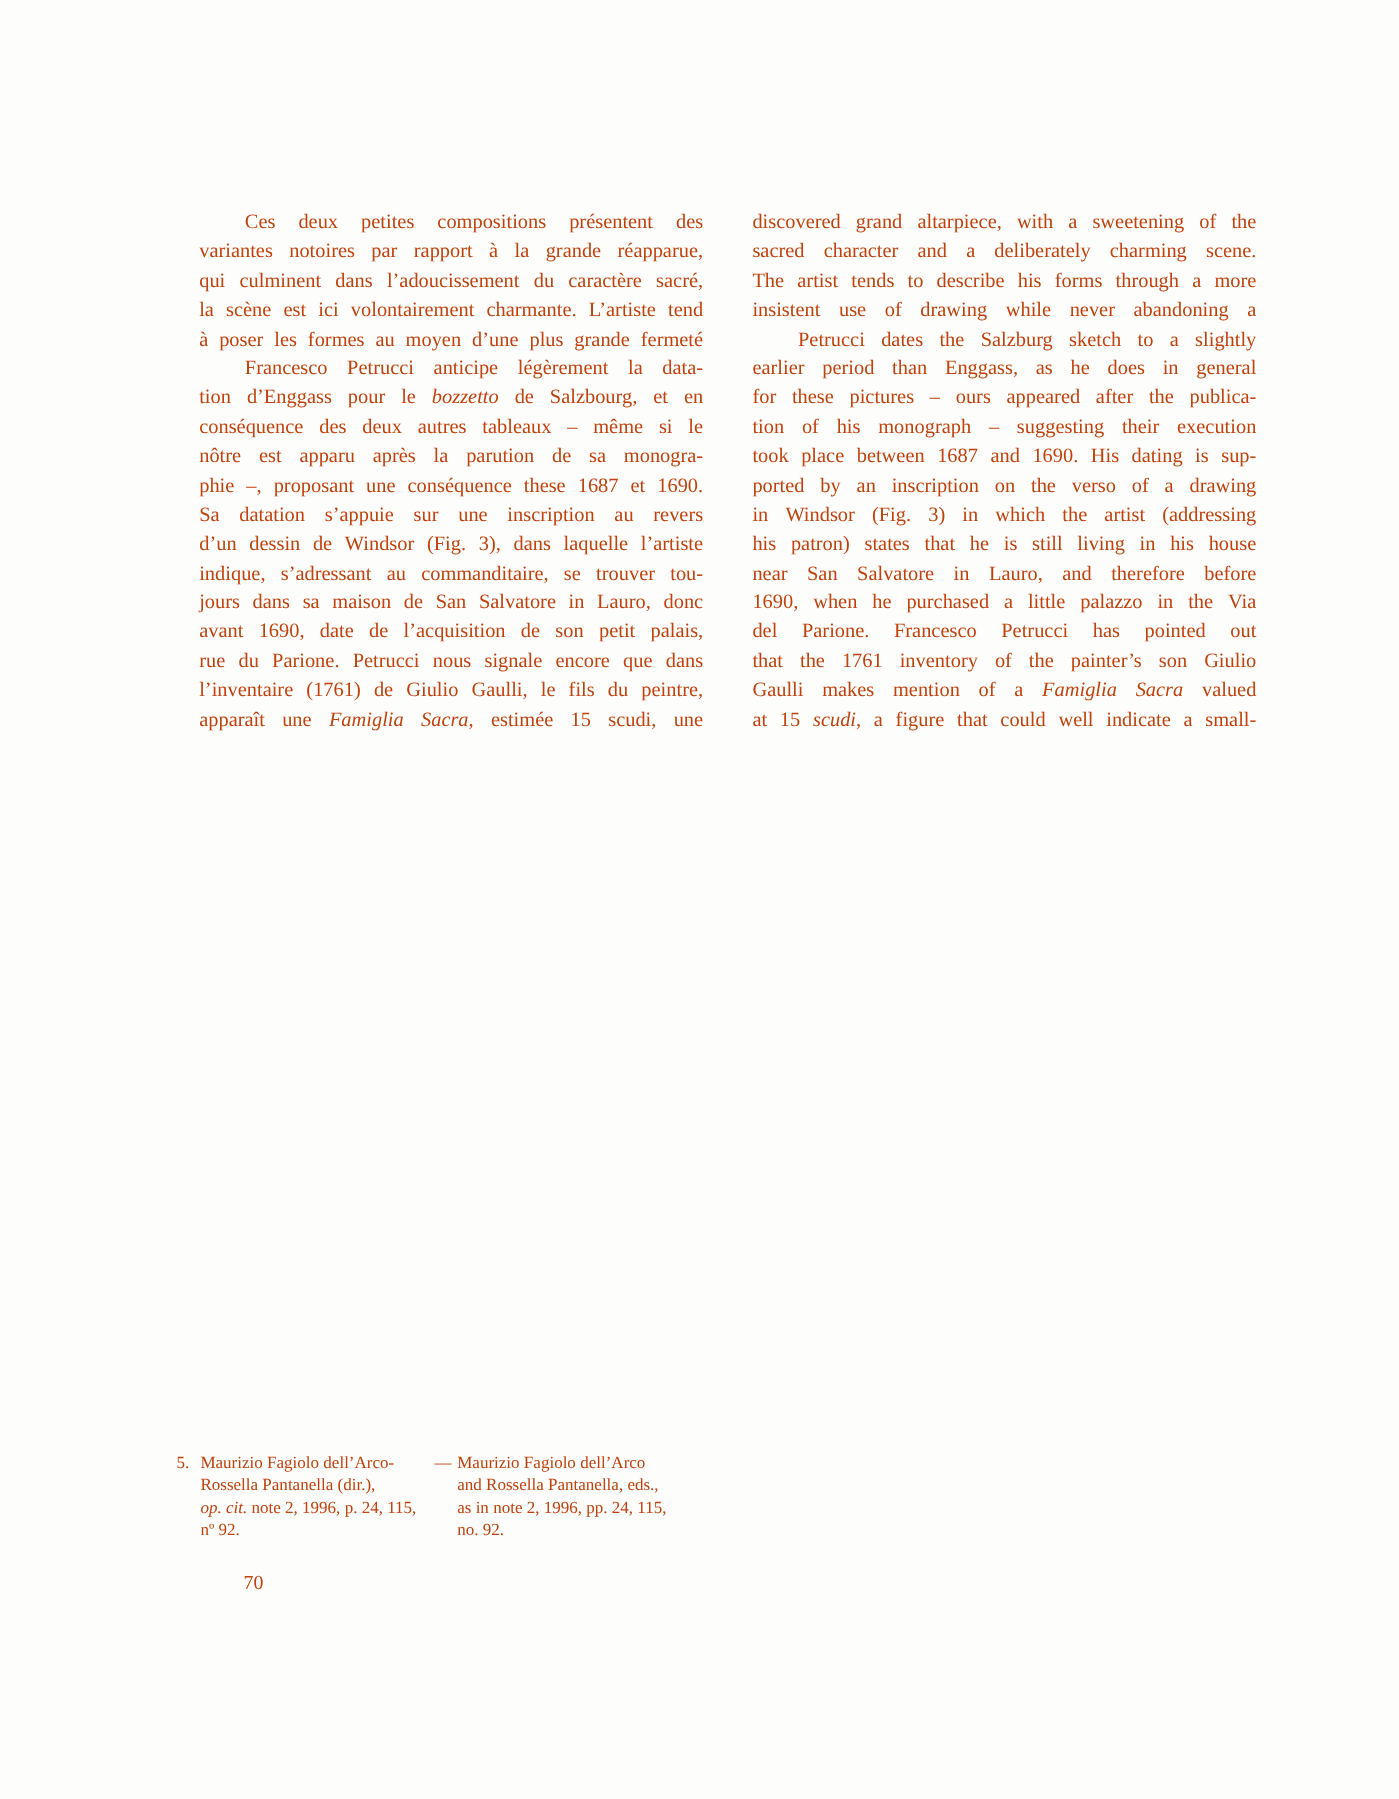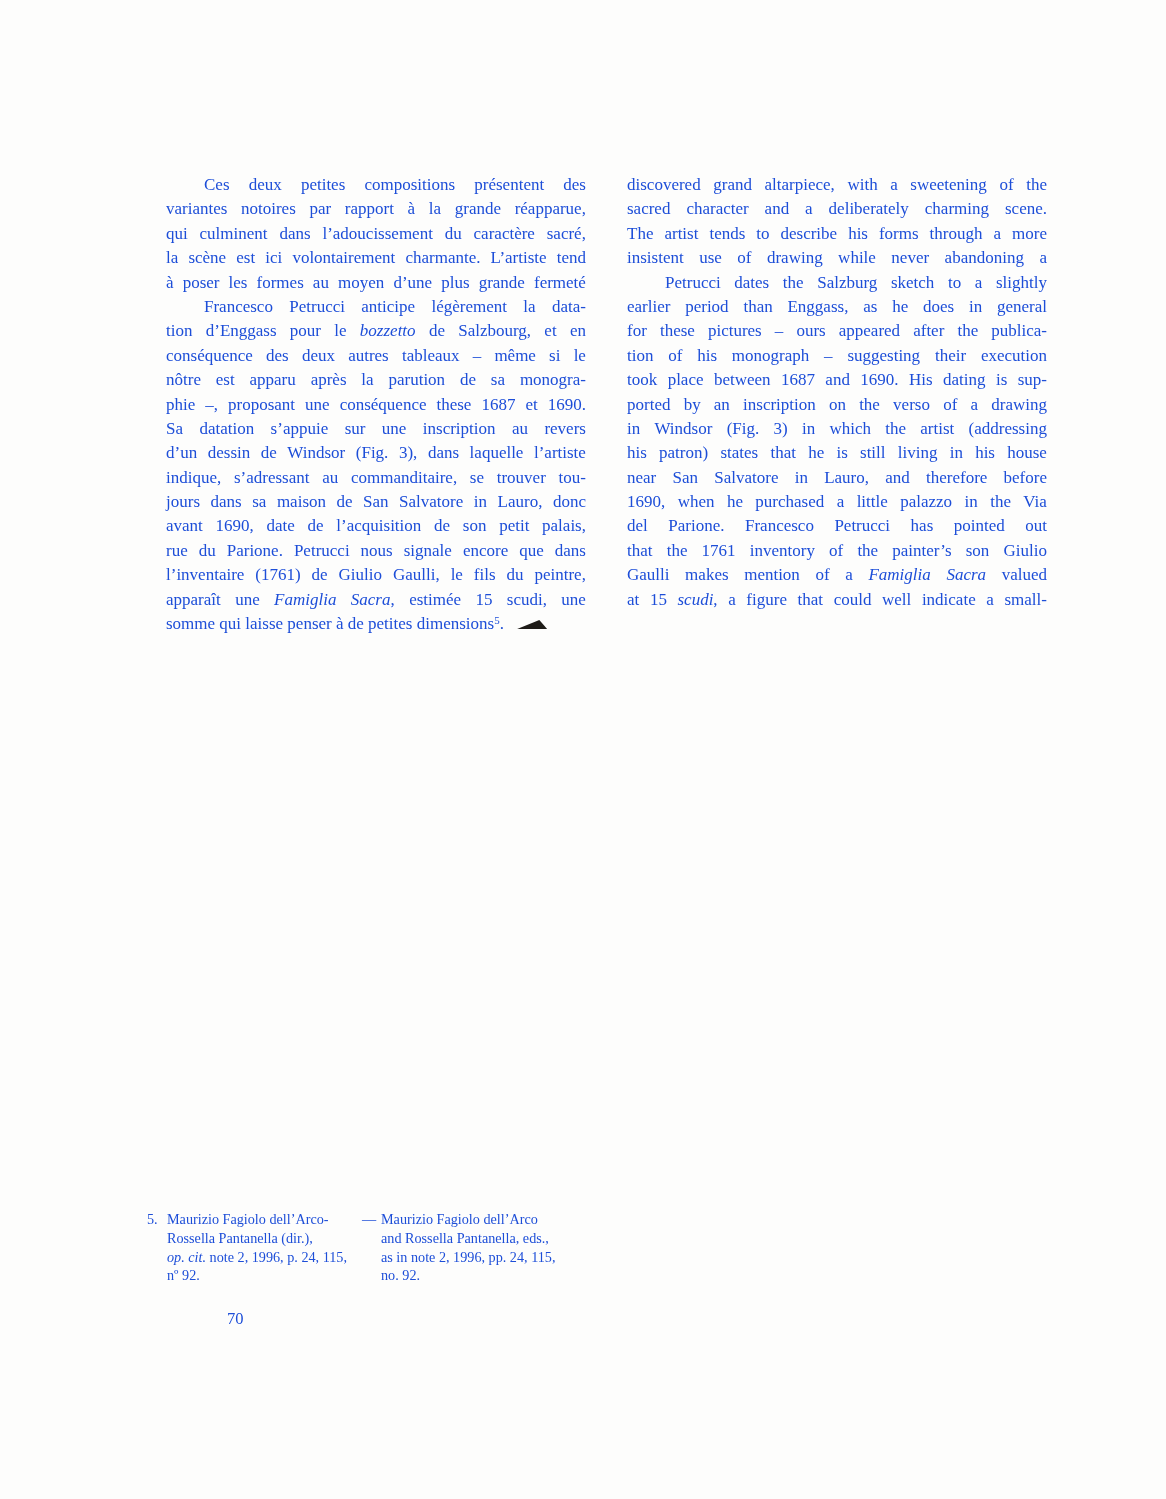--- a/index.html
+++ b/index.html
@@ -2,21 +2,21 @@
 <html><head>
 <meta charset="utf-8">
 <style>
   * { margin:0; padding:0; box-sizing:border-box; }
   html,body { background:#ffffff; }
   .page {
     position:relative;
     width:1166px; height:1499px;
     background:#fdfdfc;
     font-family:"Liberation Serif", serif;
-    color:#1d4ed8;
+    color:#c2410c;
     overflow:hidden;
   }
   .col {
     position:absolute; top:173px; width:420px;
     font-size:17px;
   }
   .col-left  { left:166px; }
   .col-right { left:627px; }
   .tline {
     display:flex; justify-content:space-between; align-items:baseline;
@@ -38,21 +38,20 @@
   }
   .fn-left  { left:147px; }
   .fn-right { left:362px; }
   .fn-label { flex:0 0 auto; }
   .fn-left  .fn-label { width:20px; }
   .fn-right .fn-label { width:19px; }
   .fn-lines { width:215px; }
   .page-number {
     position:absolute; left:203px; top:1309px;
     font-size:16.5px;
-    margin-left:24px;
   }
 </style>
 </head>
 <body>
 
 <div class="page">
 
   <div class="col col-left" id="col-left">
       <div class="tline indent">
         <span class="word"><span>Ces</span></span>
@@ -233,21 +232,20 @@
       <div class="tline">
         <span class="word"><span>apparaît</span></span>
         <span class="word"><span>une</span></span>
         <span class="word"><span class="em">Famiglia</span></span>
         <span class="word"><span class="em">Sacra</span><span>,</span></span>
         <span class="word"><span>estimée</span></span>
         <span class="word"><span>15</span></span>
         <span class="word"><span>scudi,</span></span>
         <span class="word"><span>une</span></span>
       </div>
-      <div class="tline lastline"><span>somme qui laisse penser à de petites dimensions</span><span class="sup">5</span><span>. </span><span class="marker" style="background: rgb(31, 28, 24);"></span></div>
     </div>
 
   <div class="col col-right" id="col-right">
       <div class="tline">
         <span class="word"><span>discovered</span></span>
         <span class="word"><span>grand</span></span>
         <span class="word"><span>altarpiece,</span></span>
         <span class="word"><span>with</span></span>
         <span class="word"><span>a</span></span>
         <span class="word"><span>sweetening</span></span>

